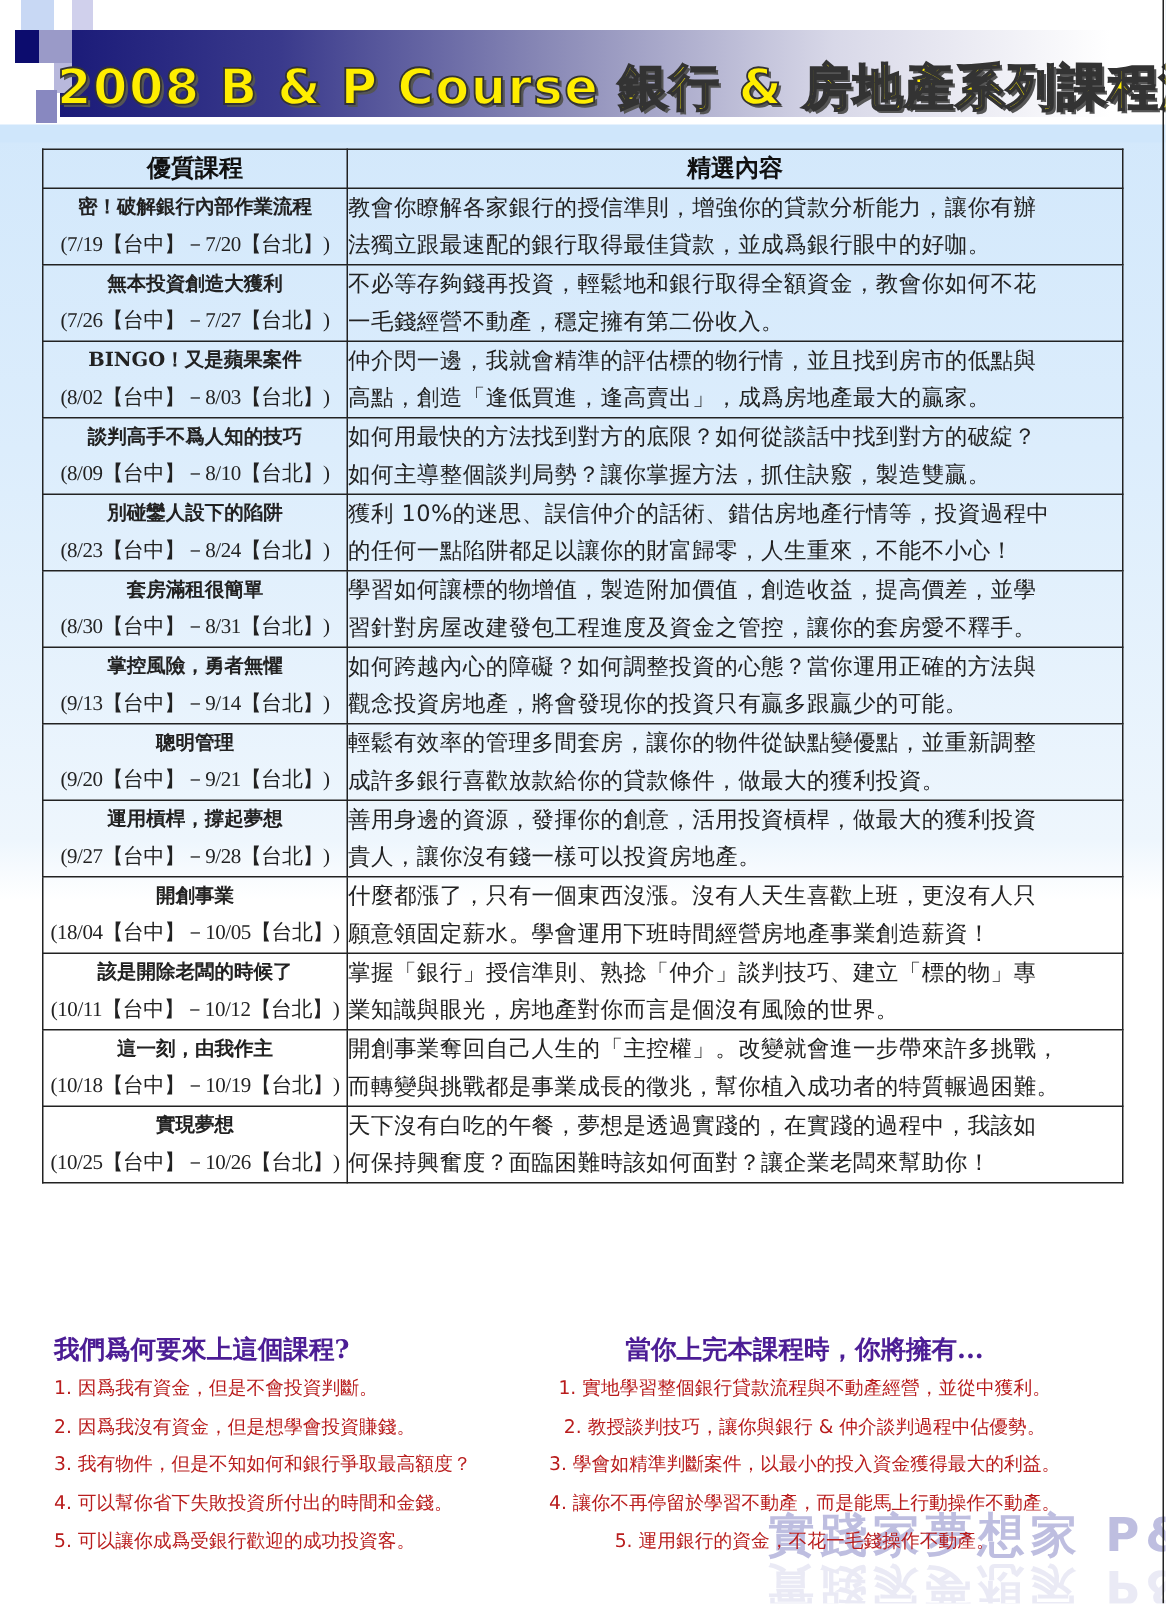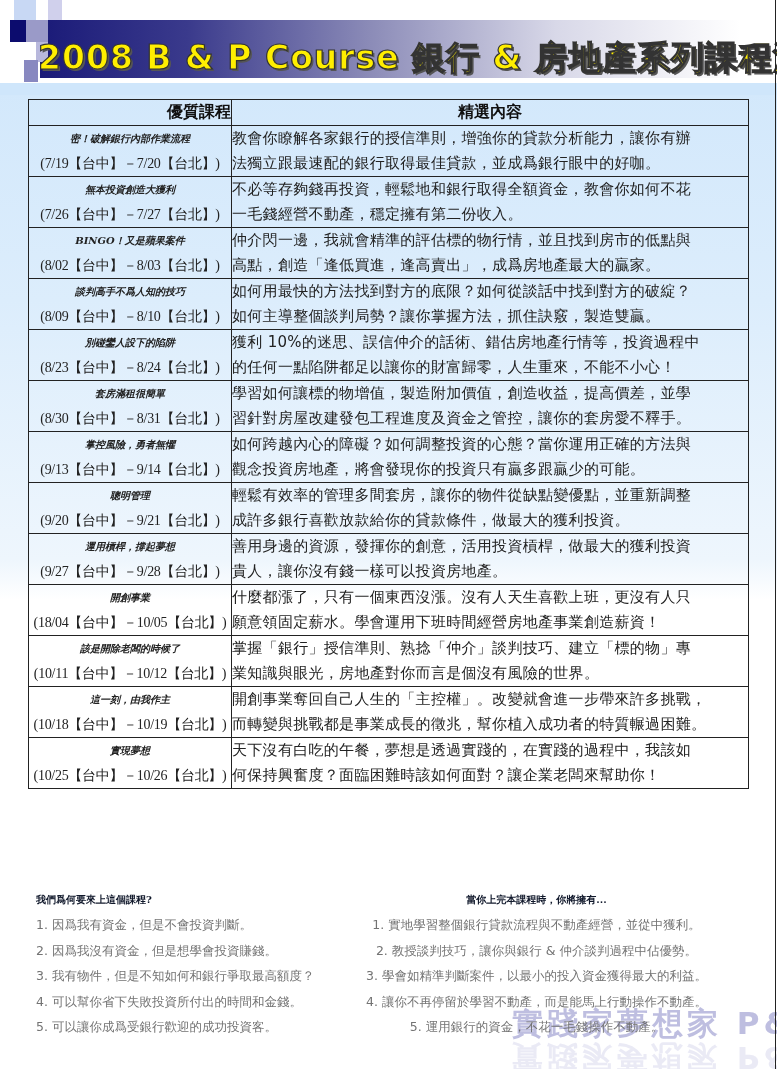--- a/index.html
+++ b/index.html
@@ -28,39 +28,39 @@
   
   table.courses {
     position:absolute; left:28px; top:99px; width:721px;
     border-collapse:collapse; font-size:15px; color:#222;
   }
   table.courses th, table.courses td { border:1px solid #222; padding:0; }
   table.courses th {
     height:25px; font-family:"DejaVu Serif", serif; font-weight:bold; font-size:16px;
     background:transparent; color:#111;
   }
-  th.col1 { width:202px;text-align:right; }
+  th.col1 { width:202px; }
   td.title-cell { text-align:center; vertical-align:top; }
   .course-name {
-    font-family:"DejaVu Serif", serif; font-weight:bold; font-size:10px;
-    height:25px; line-height:25px; white-space:nowrap;font-style:italic;
+    font-family:"DejaVu Serif", serif; font-weight:bold; font-size:13px;
+    height:25px; line-height:25px; white-space:nowrap;
   }
   .course-date {
     font-family:"Liberation Serif", serif; font-size:14px;
     height:25px; line-height:25px; white-space:nowrap; letter-spacing:-0.3px;
   }
   td.desc { vertical-align:top; padding:0 4px 0 7px; }
   .desc-line { height:25px; line-height:25px; font-size:15px; white-space:nowrap; overflow:hidden; letter-spacing:0.3px; }
 
   
   .list-block { position:absolute; top:888px; }
   .list-heading {
-    font-family:"DejaVu Serif", serif; font-weight:bold; font-size:10px; color:#0f172a; height:24px; line-height:24px;
-  }
-  .list-item { font-size:12.5px; color:#737373; height:25.5px; line-height:25.5px; white-space:nowrap; }
+    font-family:"DejaVu Serif", serif; font-weight:bold; font-size:17px; color:#4c1d95; height:24px; line-height:24px;
+  }
+  .list-item { font-size:12.5px; color:#b91c1c; height:25.5px; line-height:25.5px; white-space:nowrap; }
   .watermark {
     position:absolute; left:512px; top:1003px; font-size:31px; font-weight:bold;
     color:#a9a9d6; opacity:0.75; white-space:nowrap; letter-spacing:4px;
   }
   .watermark-reflect {
     position:absolute; left:512px; top:1036px; font-size:31px; font-weight:bold;
     color:#d6d6ec; opacity:0.5; white-space:nowrap; letter-spacing:4px; transform:scaleY(-1);
   }
 </style>
 </head>

